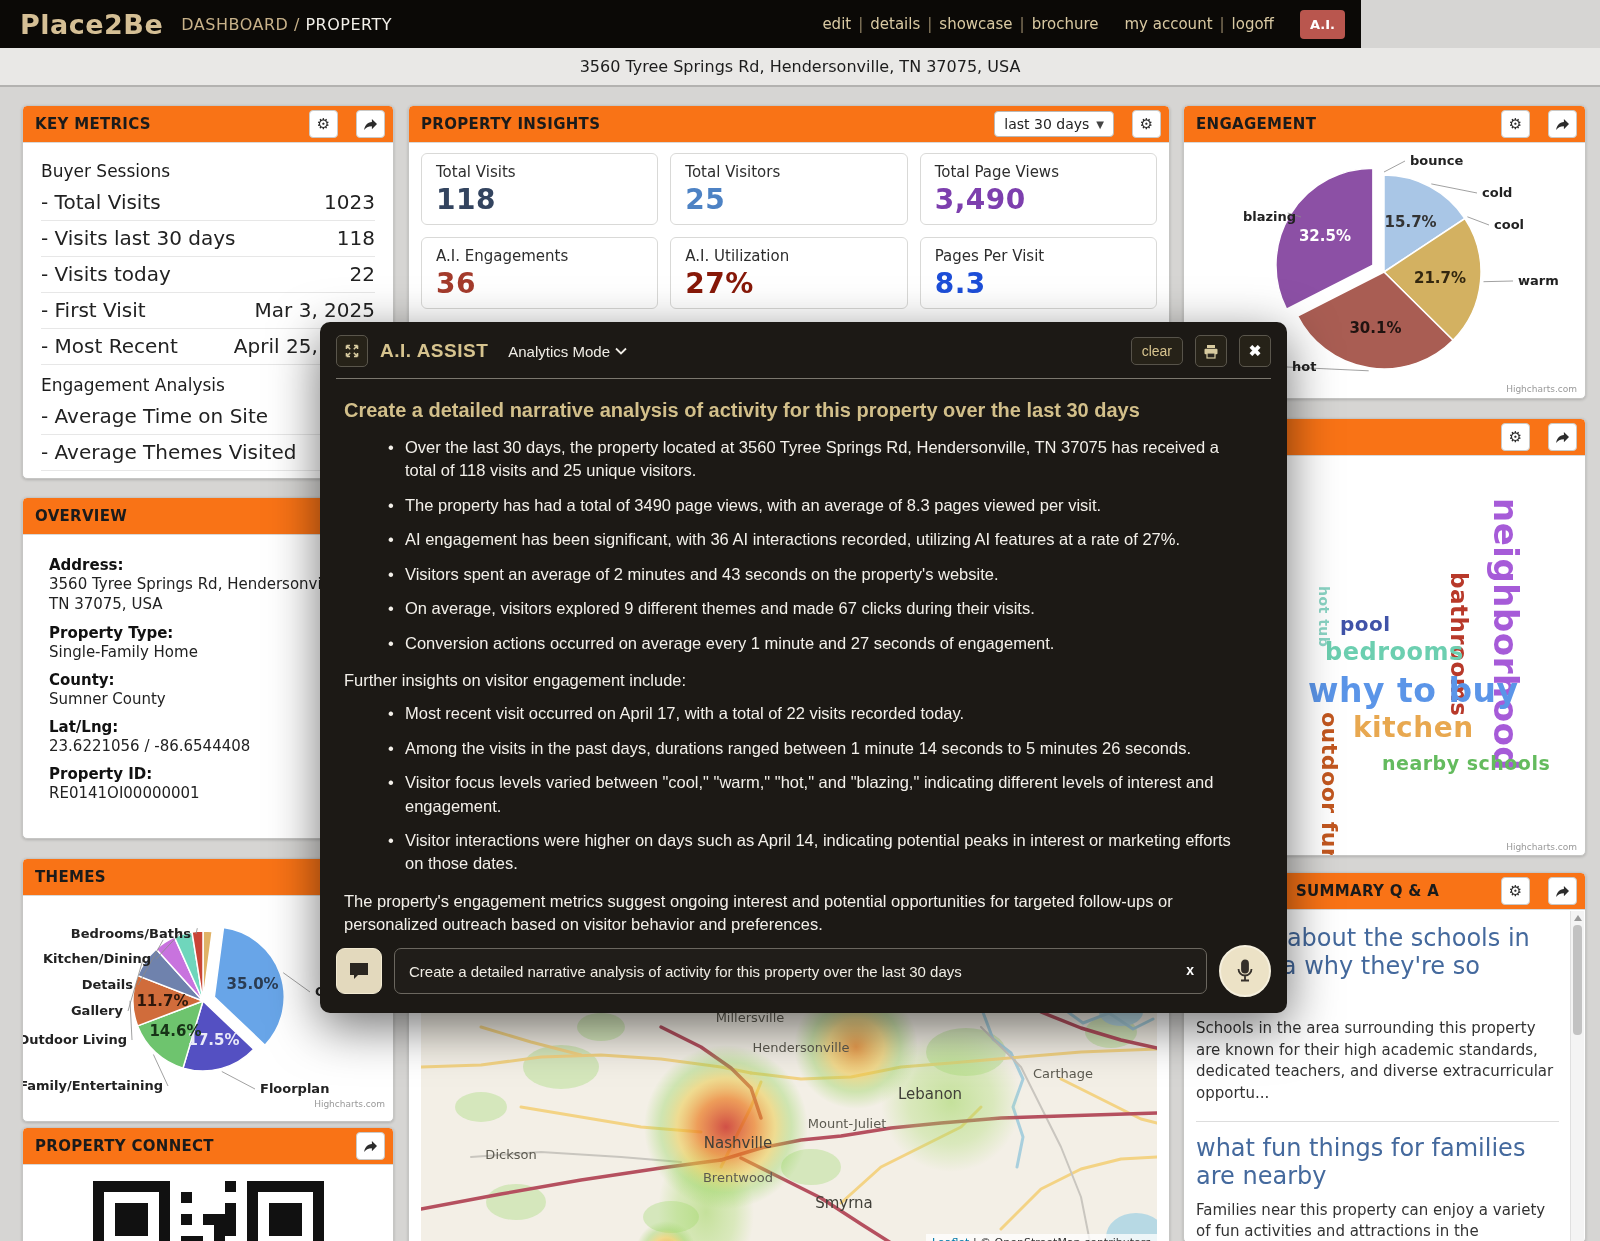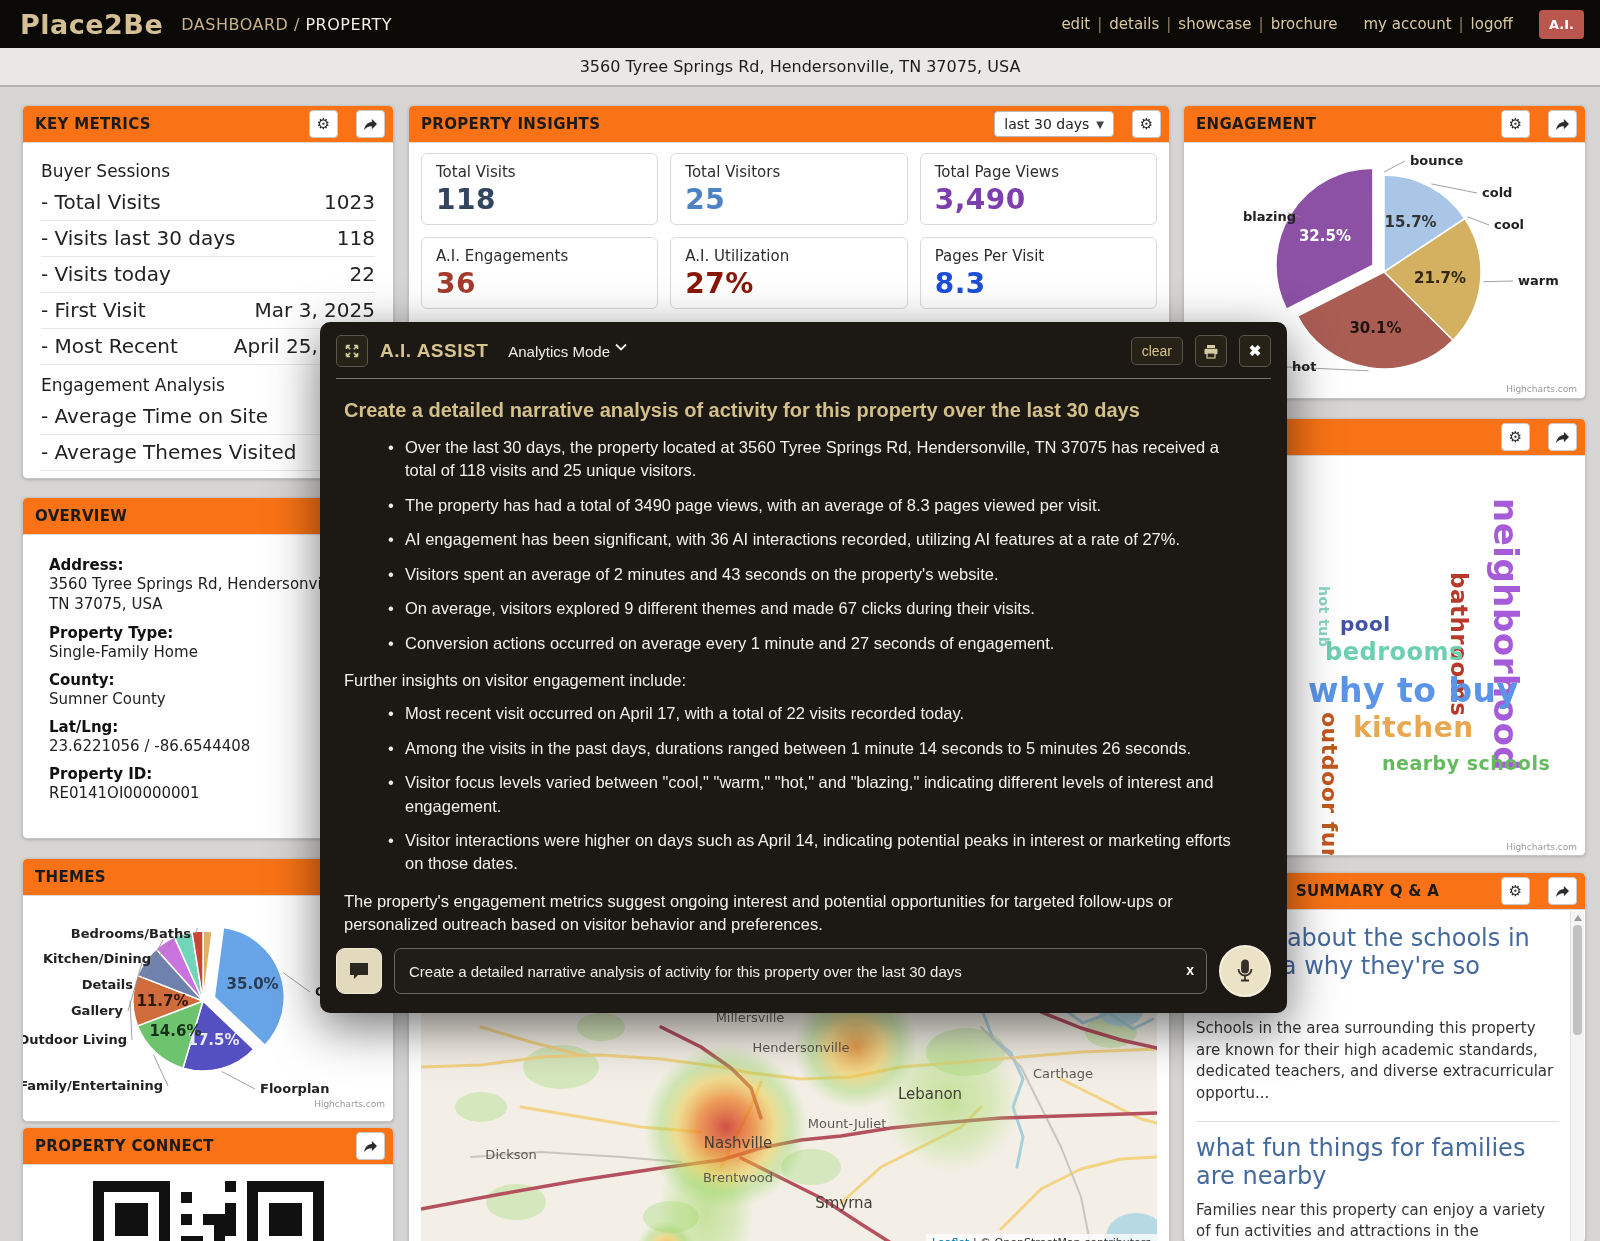--- a/index.html
+++ b/index.html
@@ -1,19 +1,19 @@
 <!DOCTYPE html>
 <html><head>
 <meta charset="utf-8">
 <style>
   html,body{margin:0;padding:0;background:#9a9a9a;}
   #page{position:relative;width:1600px;height:1241px;overflow:hidden;background:#d6d5d3;
         font-family:"DejaVu Sans",sans-serif;-webkit-font-smoothing:antialiased;}
   
-  .navbar{position:absolute;left:0;top:0;width:1600px;height:48px;background:#0b0906;
+  .navbar{position:absolute;left:0;top:0;width:1361px;height:48px;background:#0b0906;
           display:flex;align-items:center;z-index:10;}
   .logo{font-size:27px;font-weight:bold;color:#d5bf95;margin:0 18px 0 20px;letter-spacing:.5px;cursor:pointer;}
   .crumbs{font-size:16px;color:#c8b28a;letter-spacing:.5px;}
   .crumbs .cur{color:#f4f1ea;}
   .nav-right{margin-left:auto;display:flex;align-items:center;gap:26px;padding-right:16px;}
   .nav-links{font-size:15px;color:#d9c9a2;}
   .nav-links span.lnk{cursor:pointer;}
   .nav-links span.sep{color:#8d7f63;margin:0 7px;}
   .ai-btn{background:#b9564e;color:#fff;font-size:13px;font-weight:bold;padding:7px 10px;
           border-radius:4px;cursor:pointer;}
@@ -86,21 +86,21 @@
                  border-bottom:6px solid #9a9a9a;margin:4px auto 4px;}
   .qa-scroll .thumb{width:9px;margin:0 auto;height:110px;background:#c2c2c2;border-radius:4px;}
   
   #modal{position:absolute;left:320px;top:322px;width:967px;height:691px;background:#1c1915;
          border-radius:10px;box-shadow:0 14px 50px rgba(0,0,0,.55);z-index:40;
          font-family:"Liberation Sans",sans-serif;color:#f2efe9;}
   .m-head{display:flex;align-items:center;gap:12px;padding:13px 16px 11px;}
   .m-ico{width:30px;height:30px;background:#262218;border:1px solid #5a564c;border-radius:5px;
          display:flex;align-items:center;justify-content:center;cursor:pointer;flex:none;}
   .m-title{font-size:19px;font-weight:bold;color:#d6c38e;letter-spacing:.5px;}
-  .m-mode{font-size:15px;color:#f0ede6;margin-left:8px;display:flex;align-items:flex-start;gap:5px;cursor:pointer;}
+  .m-mode{font-size:15px;color:#f0ede6;margin-left:8px;display:flex;align-items:center;gap:5px;cursor:pointer;}
   .m-spacer{flex:1;}
   .m-clear{background:#262218;border:1px solid #57534a;border-radius:5px;color:#d6c38e;
            font-size:14px;padding:5px 10px;cursor:pointer;}
   .m-close{color:#fff;font-size:15px;font-weight:bold;}
   .m-div{border-top:1px solid #7b776e;margin:0 16px;}
   .m-body{padding:12px 24px 0;}
   .m-h2{font-size:20px;font-weight:bold;color:#d2bf8a;margin:8px 0 14px;}
   .m-ul{list-style:none;margin:4px 0 10px;padding:0 10px 0 44px;}
   .m-ul li{position:relative;padding-left:17px;font-size:16.5px;line-height:1.42;margin-bottom:11px;color:#f3f0ea;}
   .m-ul li::before{content:"•";position:absolute;left:0;top:0;}

